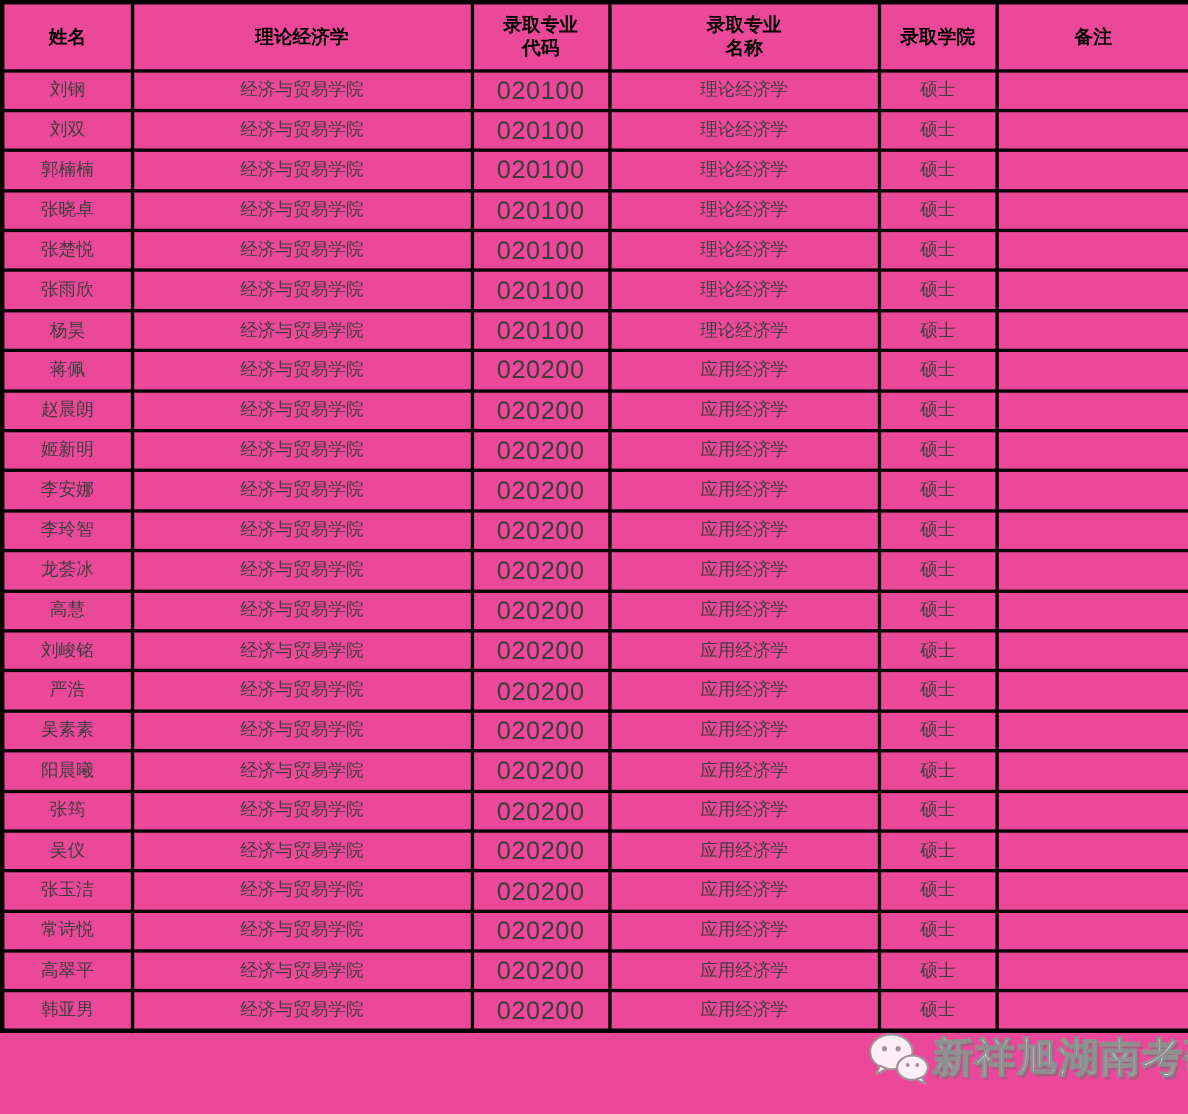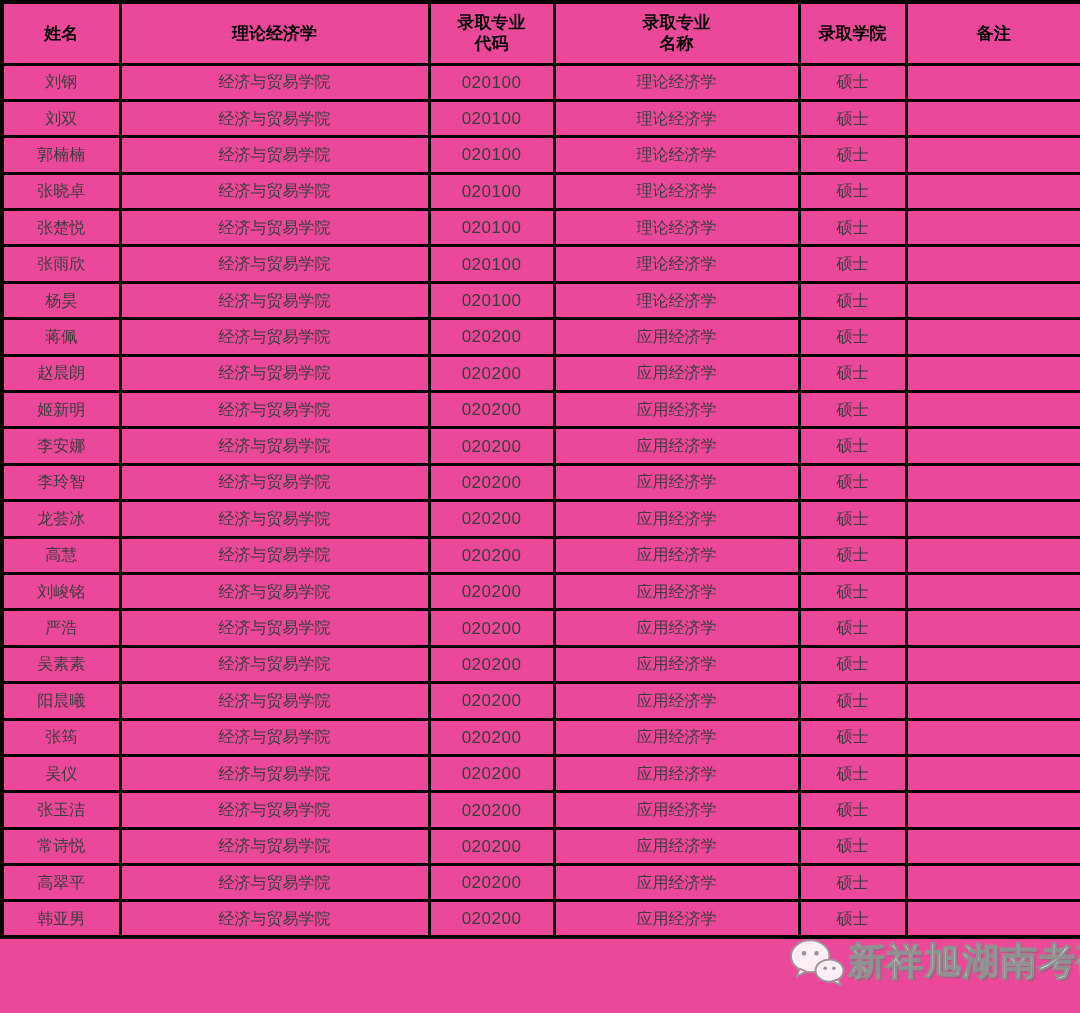--- a/index.html
+++ b/index.html
@@ -39,21 +39,21 @@
     line-height: 1.25;
   }
   table.admission td {
     height: 36.4px;
     font-size: 16px;
     font-weight: normal;
     color: #3d3d3d;
     line-height: 1;
   }
   table.admission td.cell-code {
-    font-size: 17px;
+    font-size: 23px;
     letter-spacing: 0.5px;
   }
   .watermark {
     position: absolute;
     top: 936px;
     left: 788px;
     display: flex;
     align-items: center;
     pointer-events: none;
   }

